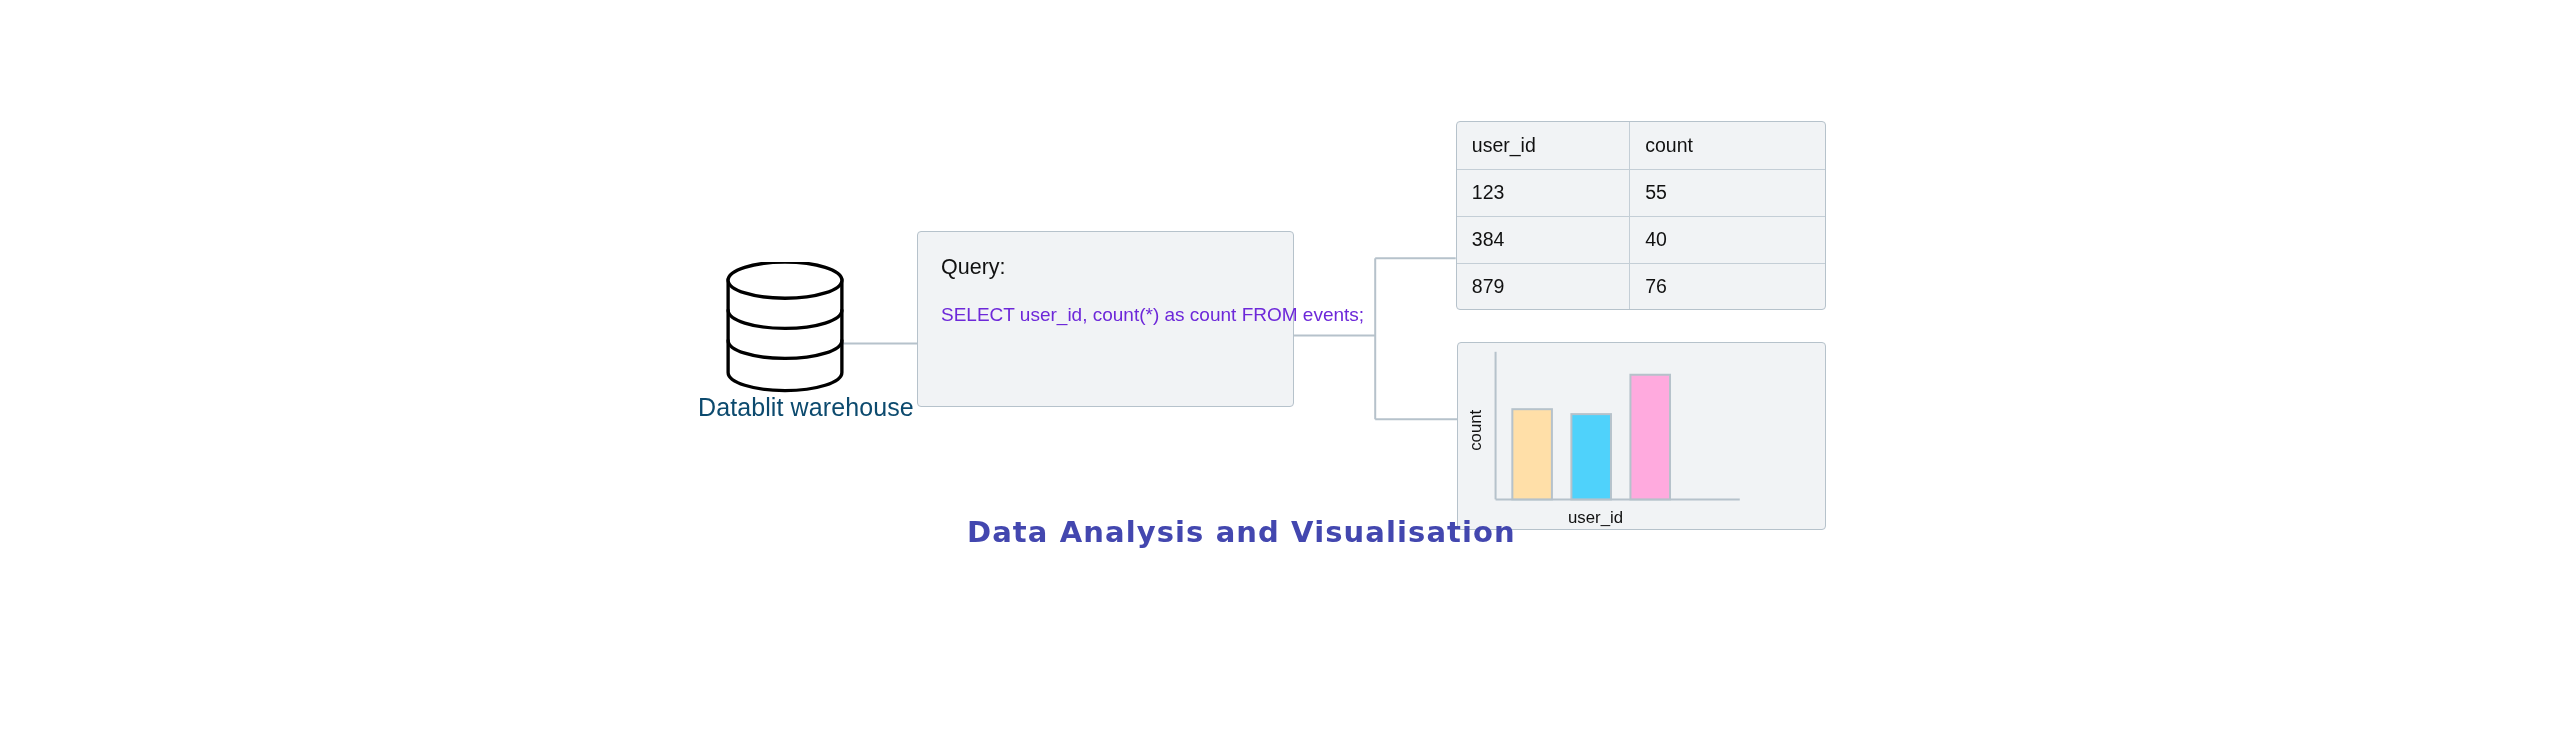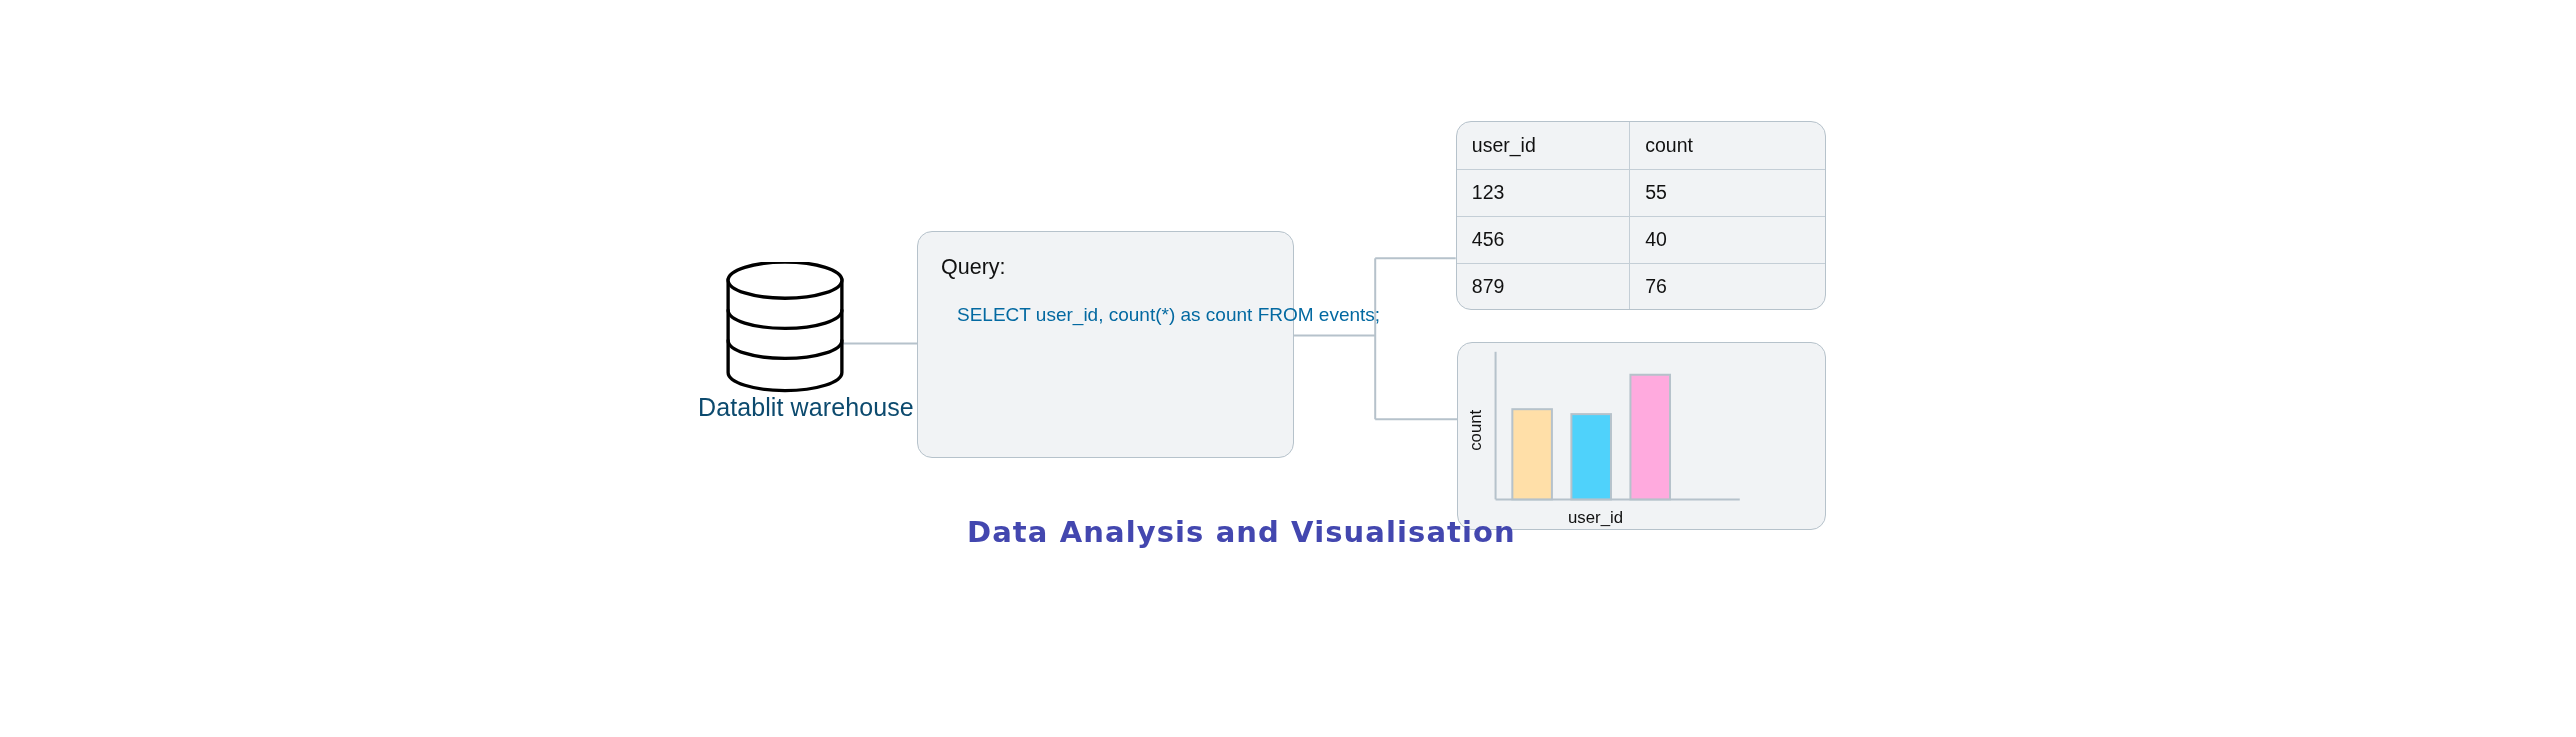--- a/index.html
+++ b/index.html
@@ -44,41 +44,41 @@
     color: #0c4a6e;
     white-space: nowrap;
     letter-spacing: 0.1px;
   }
 
   
   .panel {
     position: absolute;
     background: #f1f3f5;
     border: 1.3px solid #b6c2cb;
-    border-radius: 15px;
+    border-radius: 4px;
     box-sizing: border-box;
   }
 
   #query-box {
     left: 917px;
     top: 231px;
     width: 377px;
-    height: 227px;
+    height: 176px;
     padding: 24px 23px;
   }
   .query-heading {
     font-size: 21.5px;
     color: #111111;
     margin: 0 0 23px 0;
     line-height: 1.1;
   }
   .query-sql {
     font-size: 19px;
-    color: #0369a1;
-    margin: 16px;
+    color: #6d28d9;
+    margin: 0;
     line-height: 1.25;
     white-space: nowrap;
   }
 
   
   #result-table {
     left: 1456px;
     top: 121px;
     width: 370px;
     height: 189px;
@@ -185,21 +185,21 @@
         <th>user_id</th>
         <th>count</th>
       </tr>
     </thead>
     <tbody>
       <tr>
         <td>123</td>
         <td>55</td>
       </tr>
       <tr>
-        <td>456</td>
+        <td>384</td>
         <td>40</td>
       </tr>
       <tr>
         <td>879</td>
         <td>76</td>
       </tr>
     </tbody>
   </table>
 </div>
 

